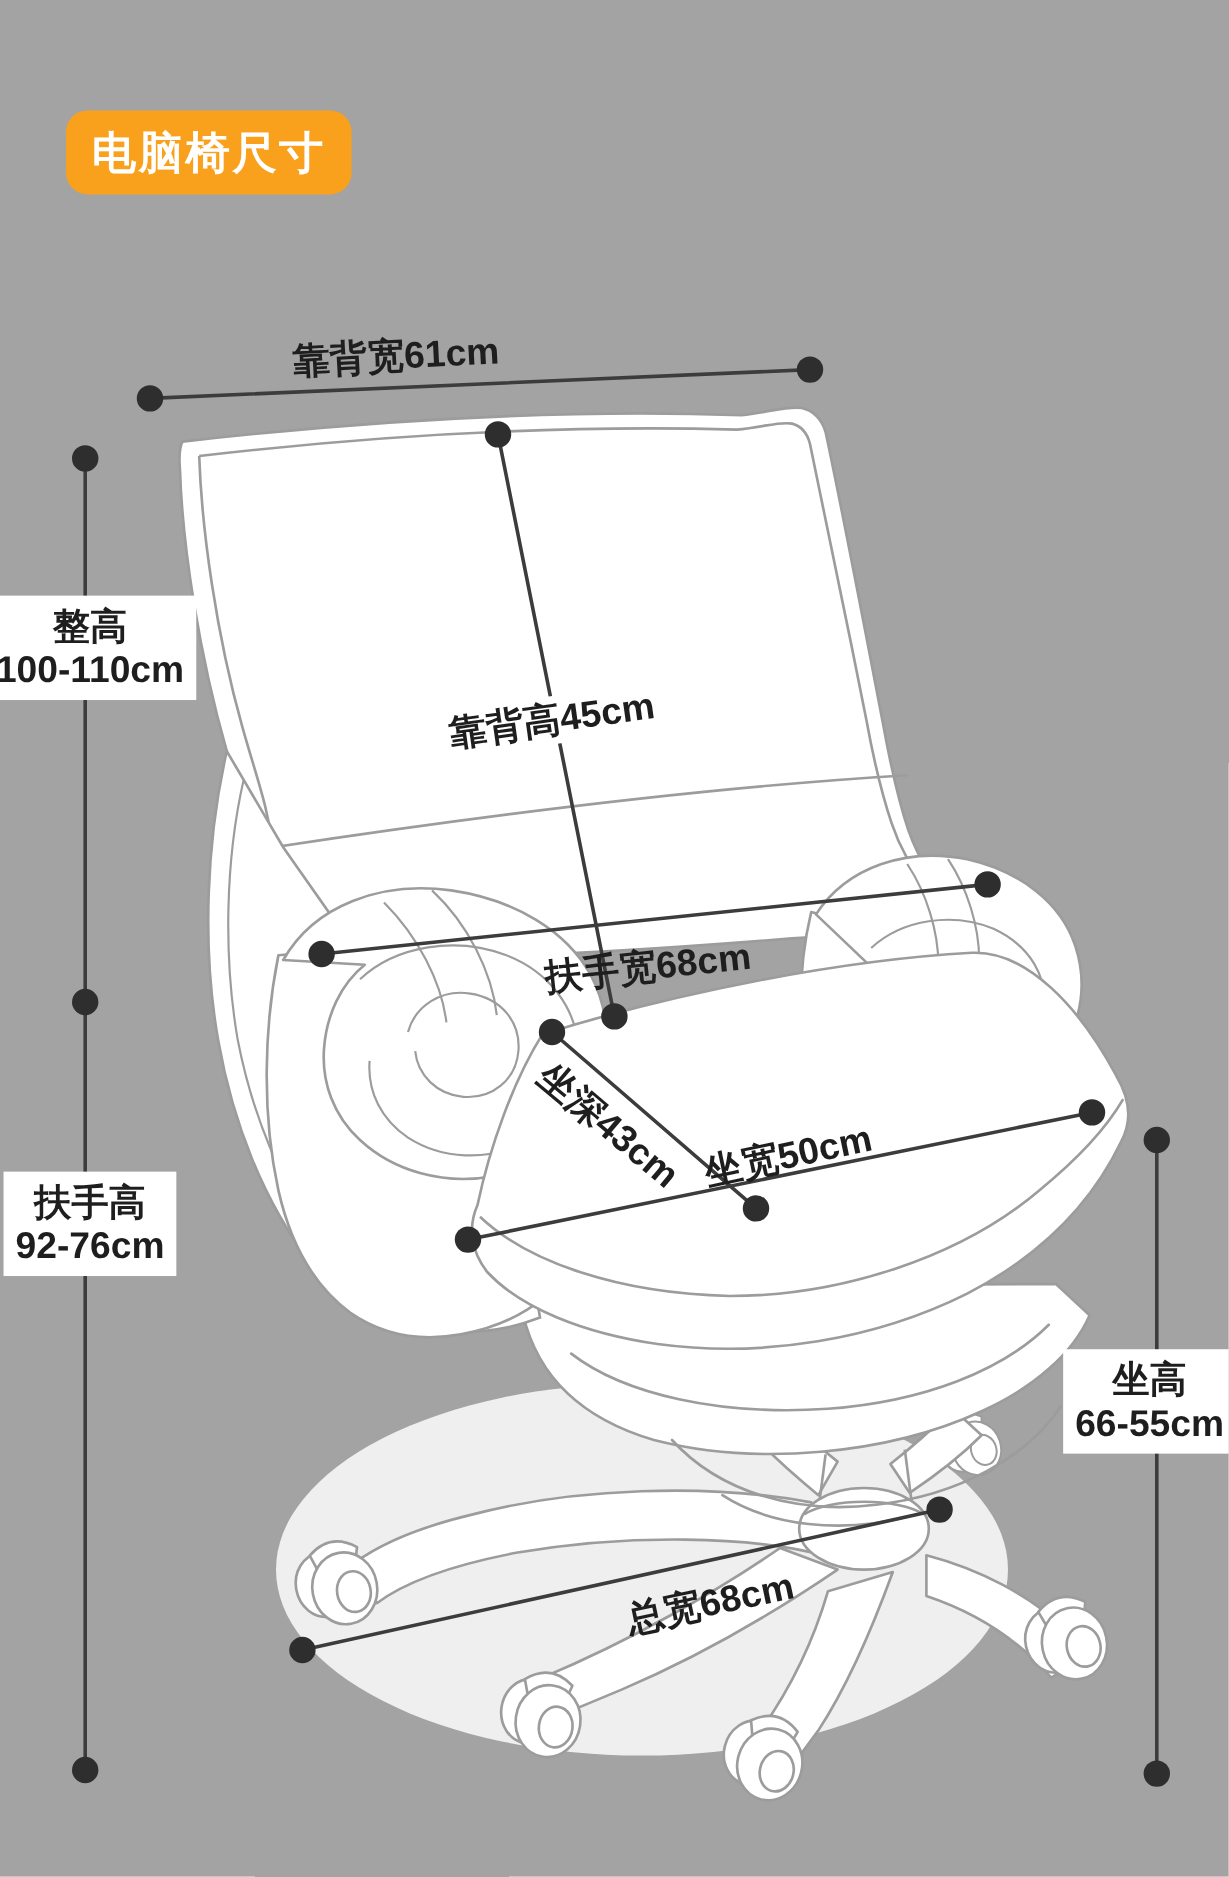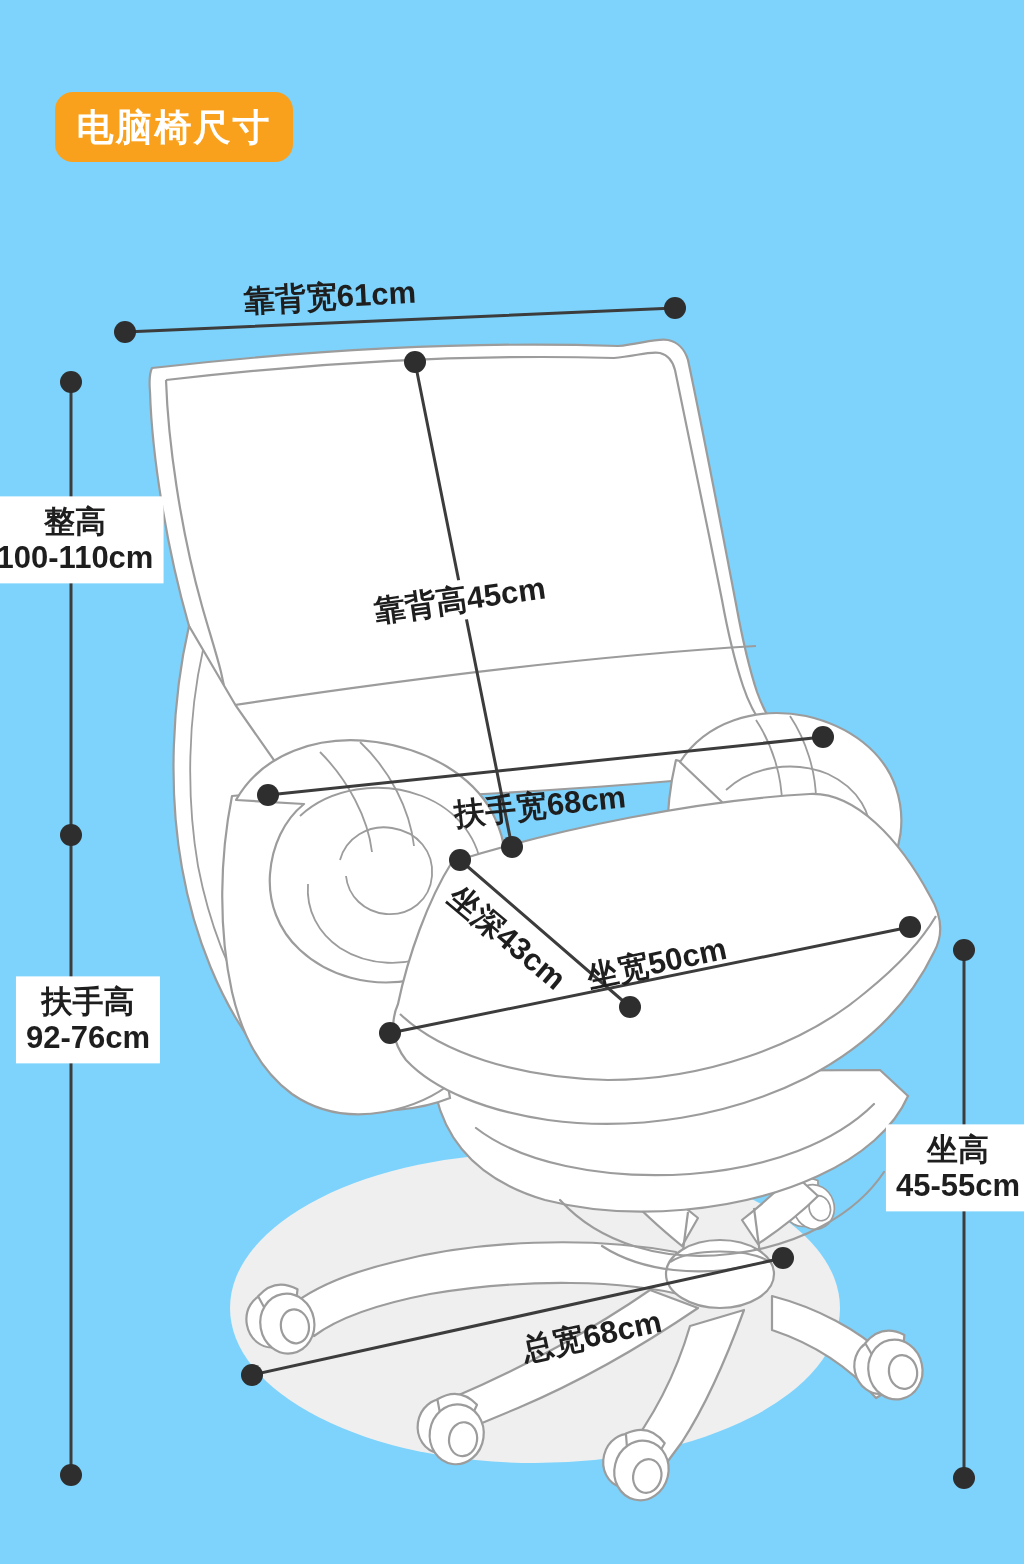--- a/index.html
+++ b/index.html
@@ -1,17 +1,17 @@
 <!DOCTYPE html>
 <html><head>
 <meta charset="utf-8">
 <style>
   html,body{margin:0;padding:0;background:#fff;}
   .canvas{
-    position:relative;width:1024px;height:1564px;background:#7dd3fc;overflow:hidden;
+    position:relative;width:1024px;height:1564px;background:#a3a3a3;overflow:hidden;
     font-family:"Liberation Sans","DejaVu Sans",sans-serif;
   }
   .chair-svg{position:absolute;left:0;top:0;width:1024px;height:1564px;}
   .badge{
     position:absolute;left:55px;top:92px;width:238px;height:70px;
     background:#F9A11C;border-radius:18px;
     display:flex;align-items:center;justify-content:center;
   }
   .badge span{
     color:#ffffff;font-size:37px;font-weight:700;letter-spacing:2px;line-height:1;
@@ -184,25 +184,25 @@
   </div>
 
   <div class="dim-label center bg-white" style="left:460px;top:600px;transform:translate(-50%,-50%) rotate(-8deg);">靠背高45cm</div>
 
   <div class="dim-label center" style="left:540px;top:806px;transform:translate(-50%,-50%) rotate(-6deg);">扶手宽68cm</div>
 
   <div class="dim-label center" style="left:507px;top:938px;transform:translate(-50%,-50%) rotate(40deg);">坐深43cm</div>
 
   <div class="dim-label center" style="left:657px;top:963px;transform:translate(-50%,-50%) rotate(-12deg);">坐宽50cm</div>
 
-  <div class="dim-label stack" style="left:88px;top:1020px;transform:translate(-50%,-50%);">
+  <div class="dim-label stack" style="left:75px;top:1020px;transform:translate(-50%,-50%);">
     <span>扶手高</span>
     <span>92-76cm</span>
   </div>
 
   <div class="dim-label stack" style="left:958px;top:1168px;transform:translate(-50%,-50%);">
     <span>坐高</span>
-    <span>45-55cm</span>
+    <span>66-55cm</span>
   </div>
 
   <div class="dim-label center" style="left:592px;top:1336px;transform:translate(-50%,-50%) rotate(-12deg);">总宽68cm</div>
 
 </div>
 
 </body></html>

